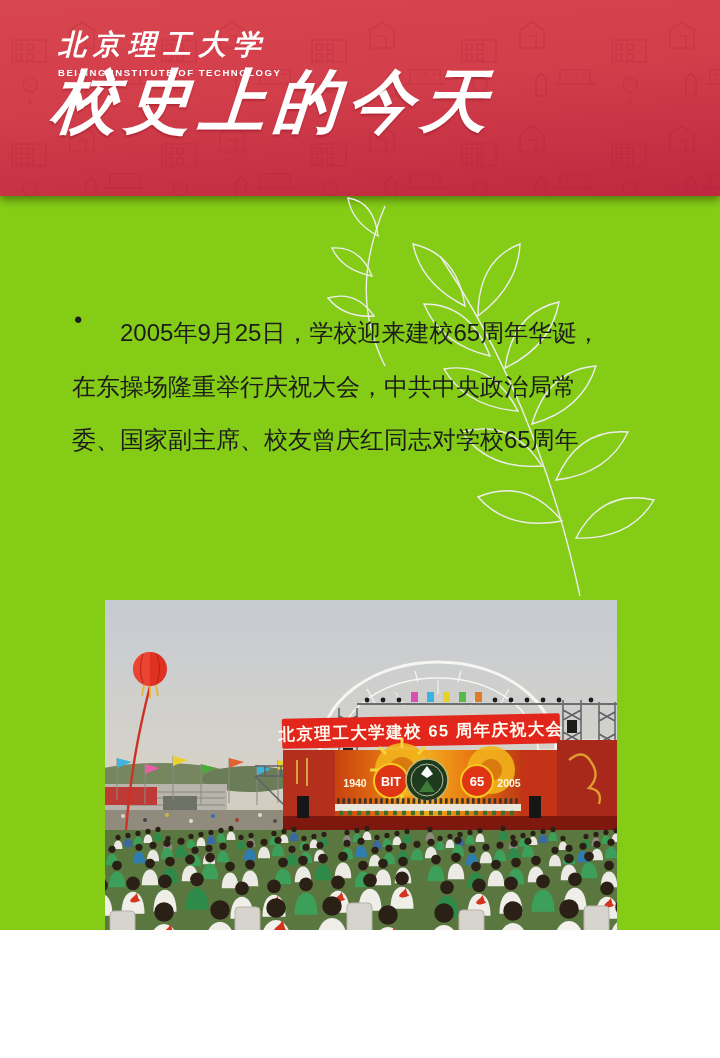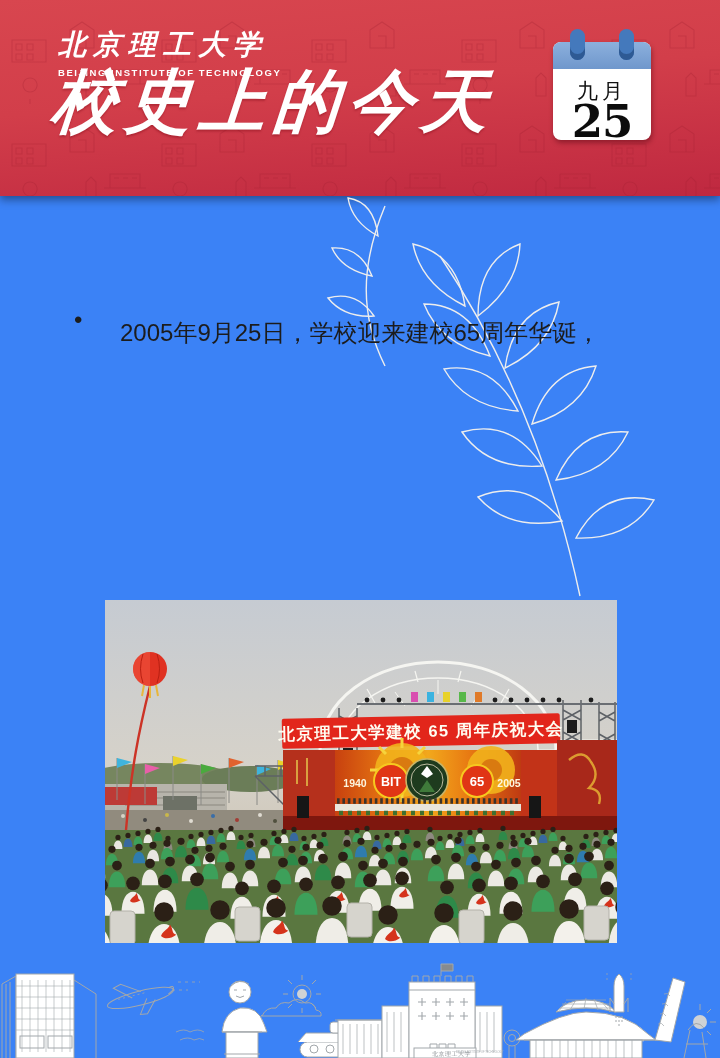--- a/index.html
+++ b/index.html
@@ -1,16 +1,16 @@
 <!DOCTYPE html>
 <html><head>
 <meta charset="utf-8">
 <style>
   html,body{margin:0;padding:0;background:#fff;}
-  .page{position:relative;width:720px;height:1058px;overflow:hidden;background:#3b82f6;
+  .page{position:relative;width:720px;height:930px;overflow:hidden;background:#84cc16;
         font-family:"Liberation Sans","DejaVu Sans",sans-serif;}
   
   .hero{position:absolute;left:0;top:0;width:720px;height:196px;
         background:linear-gradient(175deg,#d8464f 0%,#d23e4a 45%,#bf2840 100%);
         box-shadow:0 4px 8px rgba(0,0,0,.38);}
   .hero-pattern{position:absolute;left:0;top:0;width:720px;height:196px;opacity:.5;}
   .logo{position:absolute;left:58px;top:26px;color:#fff;}
   .logo-cn{font-family:"Liberation Serif","DejaVu Serif",serif;font-weight:bold;font-style:italic;
            font-size:28px;letter-spacing:7px;white-space:nowrap;}
   .logo-en{font-size:9.5px;font-weight:bold;letter-spacing:1.55px;margin-top:3px;white-space:nowrap;}
@@ -63,28 +63,20 @@
       <rect x="0" y="0" width="720" height="196" fill="url(#bldg)"></rect>
     </svg>
 
     <div class="logo">
       <div class="logo-cn">北京理工大学</div>
       <div class="logo-en">BEIJING INSTITUTE OF TECHNOLOGY</div>
     </div>
 
     <h1 class="hero-title">校史上的今天</h1>
 
-    <div class="calendar">
-      <div class="cal-body"></div>
-      <div class="cal-bar"></div>
-      <span class="cal-ring ring-l"></span>
-      <span class="cal-ring ring-r"></span>
-      <div class="cal-month">九月</div>
-      <div class="cal-day">25</div>
-    </div>
   </header>
 
   <svg class="watermark" width="430" height="420" viewBox="0 0 430 420" aria-hidden="true">
     <g stroke="#ededed" stroke-width="1.4" fill="none">
       <path d="M95,10 C70,70 70,120 95,170"></path>
       <path d="M88,40 q-26,-14 -30,-38 q26,4 30,38 z"></path>
       <path d="M82,80 q-30,-6 -40,-28 q28,-2 40,28 z"></path>
       <path d="M84,120 q-30,2 -46,-18 q28,-8 46,18 z"></path>
       <path d="M150,60 C210,150 260,260 290,400"></path>
       <path d="M175,110 q-44,-22 -52,-62 q44,10 52,62 z"></path>
@@ -97,20 +89,22 @@
       <path d="M242,228 q50,-14 64,-58 q-48,4 -64,58 z"></path>
       <path d="M266,284 q52,-6 72,-48 q-50,-4 -72,48 z"></path>
       <path d="M286,342 q54,2 78,-38 q-52,-12 -78,38 z"></path>
     </g>
   </svg>
 
   <main>
     <div class="article">
       <span class="bullet">•</span>
       <div class="line indent">2005年9月25日，学校迎来建校65周年华诞，</div>
+      <div class="line">在东操场隆重举行庆祝大会，中共中央政治局常</div>
+      <div class="line">委、国家副主席、校友曾庆红同志对学校65周年</div>
     </div>
 
     <figure class="photo">
       <svg width="512" height="343" viewBox="0 0 512 343" aria-hidden="true">
         <defs>
           <linearGradient id="sky" x1="0" y1="0" x2="0" y2="1">
             <stop offset="0" stop-color="#c6cbd2"></stop>
               <stop offset=".7" stop-color="#d6d2c9"></stop>
             <stop offset="1" stop-color="#cfc8ba"></stop>
           </linearGradient>

